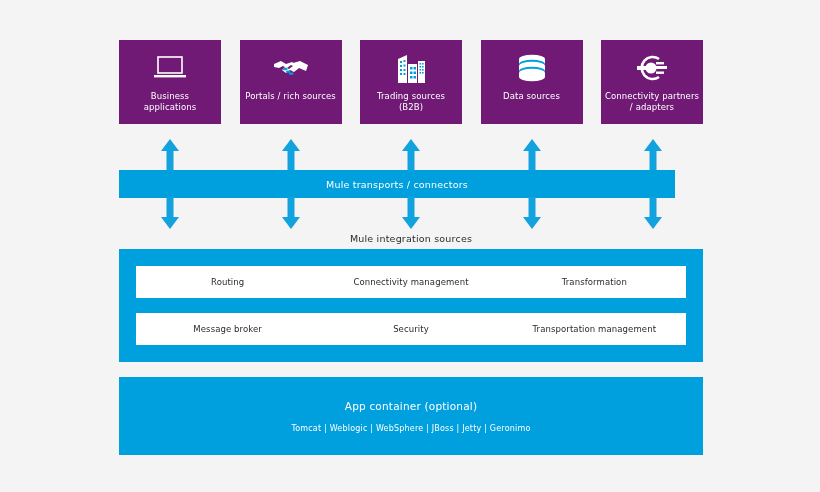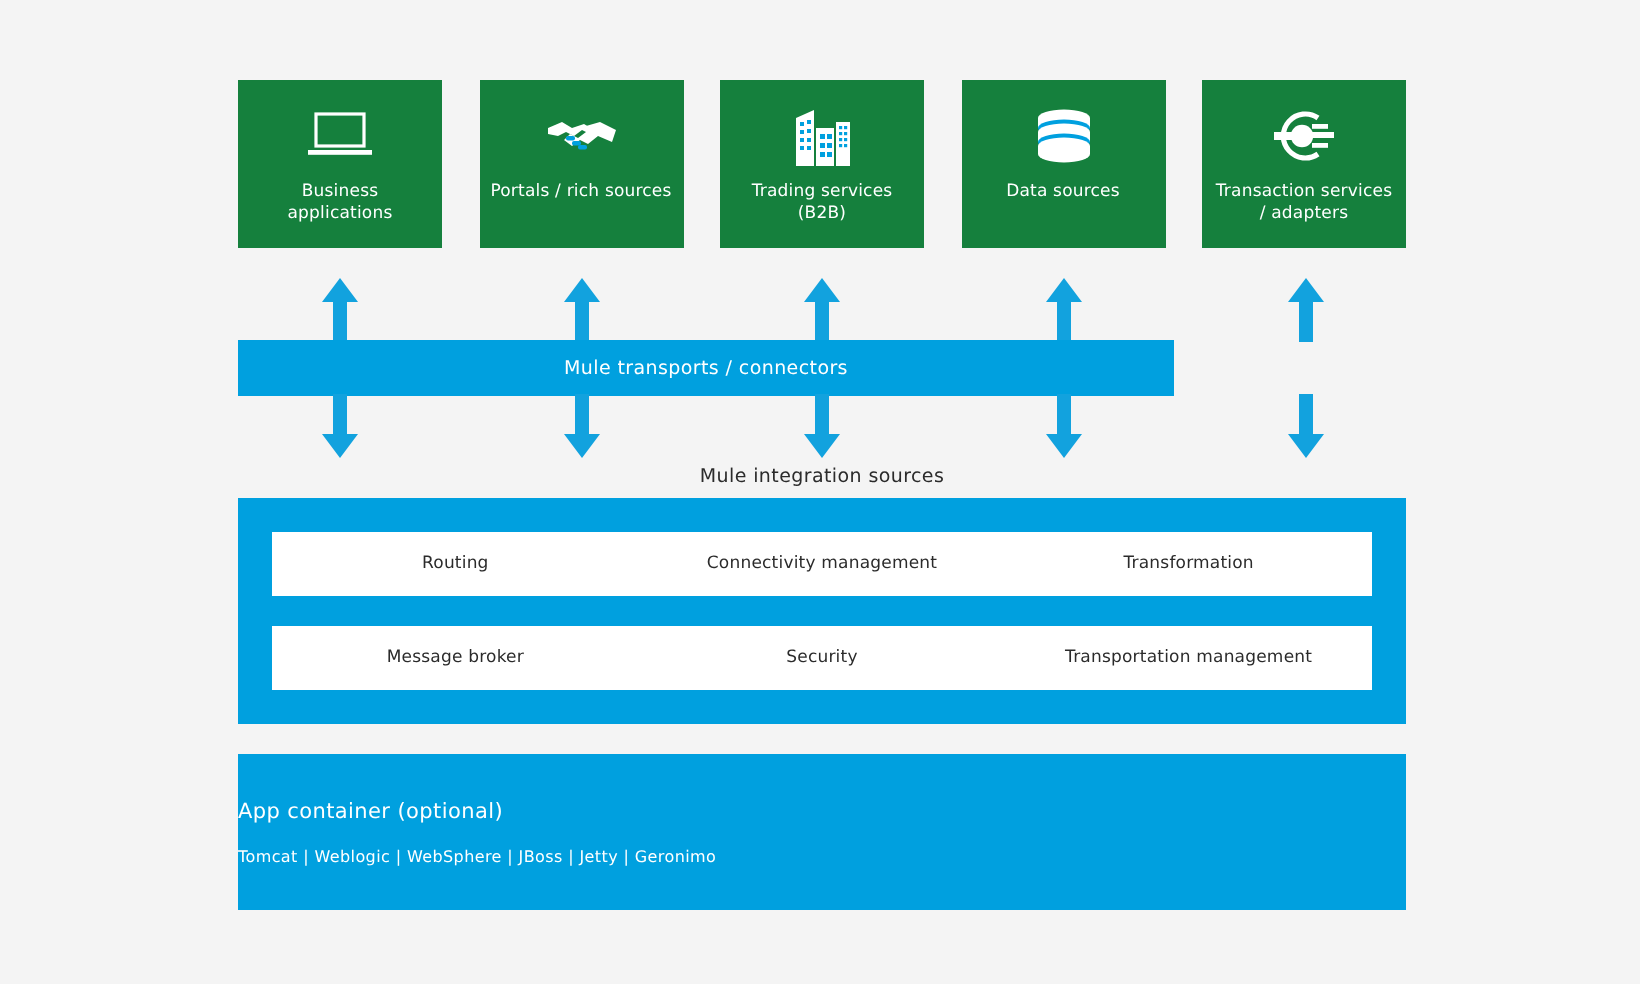--- a/index.html
+++ b/index.html
@@ -25,21 +25,21 @@
     left: 119px;
     top: 40px;
     width: 584px;
     height: 84px;
     display: flex;
     justify-content: space-between;
   }
   .source-box {
     width: 102px;
     height: 84px;
-    background: #15803d;
+    background: #701a75;
     display: flex;
     flex-direction: column;
     align-items: center;
     justify-content: flex-start;
     box-sizing: border-box;
     padding-top: 11px;
   }
   .source-icon {
     height: 34px;
     display: flex;
@@ -62,21 +62,21 @@
     width: 20px;
     height: 32px;
   }
   .arrow svg { display: block; }
 
   
   .transport-bar {
     position: absolute;
     left: 119px;
     top: 170px;
-    width: 468px;
+    width: 556px;
     height: 28px;
     background: #00a0df;
     display: flex;
     align-items: center;
     justify-content: center;
   }
   .transport-label {
     color: #ffffff;
     font-size: 9.5px;
     letter-spacing: 0.2px;
@@ -127,20 +127,21 @@
   
   .app-container {
     position: absolute;
     left: 119px;
     top: 377px;
     width: 584px;
     height: 78px;
     background: #00a0df;
     display: flex;
     flex-direction: column;
+    align-items: center;
     justify-content: center;
   }
   .app-title {
     color: #ffffff;
     font-size: 10.5px;
     letter-spacing: 0.2px;
   }
   .app-subtitle {
     margin-top: 12px;
     color: #ffffff;
@@ -204,21 +205,21 @@
               <rect x="27" y="10" width="1.6" height="1.6"></rect>
             <rect x="24.5" y="13" width="1.6" height="1.6"></rect>
               <rect x="27" y="13" width="1.6" height="1.6"></rect>
             <rect x="24.5" y="16" width="1.6" height="1.6"></rect>
               <rect x="27" y="16" width="1.6" height="1.6"></rect>
             <rect x="24.5" y="19" width="1.6" height="1.6"></rect>
               <rect x="27" y="19" width="1.6" height="1.6"></rect>
           </g>
         </svg>
       </div>
-      <div class="source-label">Trading services
+      <div class="source-label">Trading sources
 (B2B)</div>
     </div>
 
     <div class="source-box">
       <div class="source-icon">
         <svg width="30" height="28" viewBox="0 0 30 28">
           <ellipse cx="15" cy="5" rx="13" ry="4.2" fill="#ffffff"></ellipse>
           <rect x="2" y="5" width="26" height="5" fill="#ffffff"></rect>
           <ellipse cx="15" cy="10" rx="13" ry="4.2" fill="#00a0df"></ellipse>
           <ellipse cx="15" cy="12" rx="13" ry="4.2" fill="#ffffff"></ellipse>
@@ -236,21 +237,21 @@
       <div class="source-icon">
         <svg width="34" height="30" viewBox="0 0 34 30">
           <path d="M24 6 A11 11 0 1 0 24 24" fill="none" stroke="#ffffff" stroke-width="2.6"></path>
           <circle cx="16" cy="15" r="5.6" fill="#ffffff"></circle>
           <rect x="2" y="13" width="9" height="4" fill="#ffffff"></rect>
           <rect x="21" y="13" width="11" height="3" fill="#ffffff"></rect>
           <rect x="21" y="9" width="8" height="2.4" fill="#ffffff"></rect>
           <rect x="21" y="18.5" width="8" height="2.4" fill="#ffffff"></rect>
         </svg>
       </div>
-      <div class="source-label">Transaction services
+      <div class="source-label">Connectivity partners
 / adapters</div>
     </div>
 
   </div>
 
   <div class="arrow" style="left:160px; top:139px;">
     <svg width="20" height="32" viewBox="0 0 20 32">
         <path d="M10 0 L19 12 L13.5 12 L13.5 32 L6.5 32 L6.5 12 L1 12 Z" fill="#12a2de"></path>
       </svg>
   </div>

